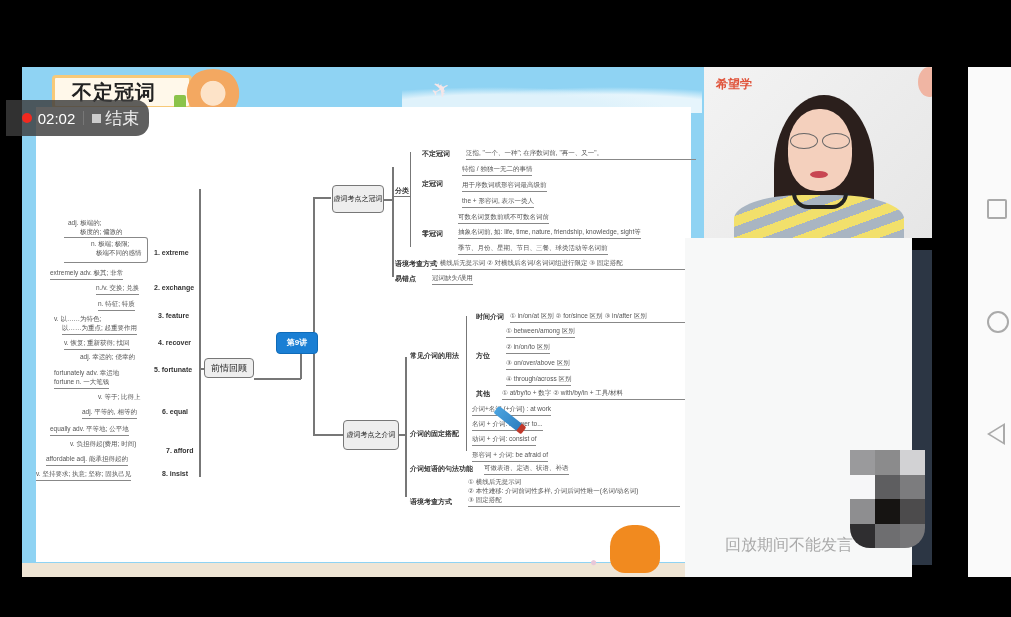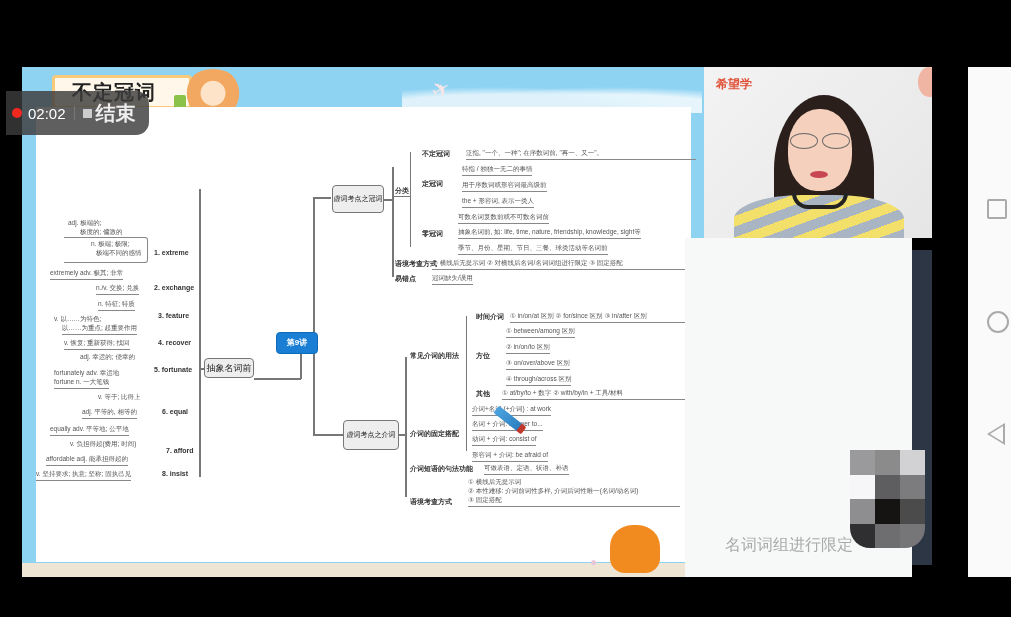--- a/index.html
+++ b/index.html
@@ -20,26 +20,26 @@
   .mm.b{font-weight:bold;color:#333;font-size:7px;}
   .ul{border-bottom:1px solid #888;padding-bottom:1px;}
   .node{position:absolute;background:#eee;border:1.5px solid #777;border-radius:4px;font-size:9px;color:#222;text-align:center;display:flex;align-items:center;justify-content:center;line-height:1.2;}
   .node.root{background:#1a7fd4;border-color:#0f6bb8;color:#fff;font-weight:bold;}
   .ln{position:absolute;background:#777;}
   .bracketR{position:absolute;border:1px solid #888;border-left:none;border-radius:0 3px 3px 0;}
 
   .pen{position:absolute;left:471px;top:347px;width:30px;height:9px;background:linear-gradient(90deg,#4aa3df,#2e7fc0);border-radius:2px;transform:rotate(38deg);}
   .pen:after{content:"";position:absolute;right:-5px;top:0;width:6px;height:9px;background:#c0392b;border-radius:0 2px 2px 0;}
 
-  .rec-bar{position:absolute;left:6px;top:91px;width:143px;height:44px;background:rgba(60,60,60,.82);border-radius:0 13px 13px 0;display:flex;align-items:center;}
+  .rec-bar{position:absolute;left:6px;top:100px;width:143px;height:36px;background:rgba(60,60,60,.82);border-radius:0 13px 13px 0;display:flex;align-items:center;justify-content:center;}
   .rec-dot{width:10px;height:10px;border-radius:50%;background:#f2291f;margin-left:6px;}
   .rec-time{color:#fff;font-size:15px;margin-left:6px;}
   .rec-sep{width:1px;height:14px;background:#777;margin-left:8px;}
   .stop-icon{width:9px;height:9px;background:#ccc;margin-left:8px;}
-  .end-label{color:#eee;font-size:20px;margin-left:4px;font-weight:bold;}
+  .end-label{color:#eee;font-size:17px;margin-left:4px;}
 
   .video{position:absolute;left:704px;top:67px;width:228px;height:171px;background:linear-gradient(135deg,#f3f3f3,#e6e6e6);overflow:hidden;}
   .logo{position:absolute;left:12px;top:9px;color:#e0533a;font-size:12px;font-weight:bold;}
   .person-hair{position:absolute;left:70px;top:28px;width:100px;height:150px;background:#2b1f1c;border-radius:50% 50% 10% 10%;}
   .person-face{position:absolute;left:84px;top:42px;width:64px;height:82px;background:#f4d0bd;border-radius:48% 48% 44% 44%;}
   .glasses{position:absolute;left:84px;top:66px;width:66px;height:16px;}
   .glasses span{position:absolute;top:0;width:28px;height:16px;border:1.5px solid #666;border-radius:50%;}
   .mouth{position:absolute;left:106px;top:104px;width:18px;height:7px;background:#c84652;border-radius:50%;}
   .shirt{position:absolute;left:30px;top:128px;width:170px;height:60px;background:repeating-linear-gradient(160deg,#f2e06b 0 10px,#a9b5c2 10px 20px);border-radius:40% 40% 0 0;}
   .collar{position:absolute;left:88px;top:126px;width:56px;height:16px;border:4px solid #222;border-top:none;border-radius:0 0 30px 30px;}
@@ -71,21 +71,21 @@
   <div class="canvas">
 
     <div class="node root" style="left:240px;top:225px;width:42px;height:22px;font-size:8px;">第9讲</div>
     <div class="ln" style="left:264px;top:247px;width:1.5px;height:25px;"></div>
     <div class="ln" style="left:218px;top:271px;width:47px;height:1.5px;"></div>
     <div class="ln" style="left:277px;top:90px;width:1.5px;height:135px;"></div>
     <div class="ln" style="left:277px;top:90px;width:18px;height:1.5px;"></div>
     <div class="ln" style="left:277px;top:247px;width:1.5px;height:80px;"></div>
     <div class="ln" style="left:277px;top:327px;width:30px;height:1.5px;"></div>
 
-    <div class="node" style="left:168px;top:251px;width:50px;height:20px;">抽象名词前</div>
+    <div class="node" style="left:168px;top:251px;width:50px;height:20px;">前情回顾</div>
     <div class="ln" style="left:163px;top:82px;width:1.5px;height:288px;"></div>
     <div class="ln" style="left:163px;top:261px;width:6px;height:1.5px;"></div>
 
     <div class="mm" style="left:32px;top:112px;">adj. 极端的;</div>
     <div class="mm" style="left:44px;top:121px;">极度的; 偏激的</div>
     <div class="bracketR" style="left:28px;top:130px;width:84px;height:26px;"></div>
     <div class="mm" style="left:55px;top:133px;">n. 极端; 极限;</div>
     <div class="mm" style="left:60px;top:142px;">极端不同的感情</div>
     <div class="mm b" style="left:118px;top:142px;">1. extreme</div>
     <div class="mm ul" style="left:14px;top:162px;">extremely  adv. 极其; 非常</div>
@@ -196,21 +196,21 @@
   <div class="person-face"></div>
   <div class="glasses">
       <span style="left:2px;"></span>
       <span style="left:34px;"></span>
     </div>
   <div class="mouth"></div>
   <div class="logo">希望学</div>
 </div>
 
 <div class="chat">
-  <div class="chat-hint">名词词组进行限定</div>
+  <div class="chat-hint">回放期间不能发言</div>
 </div>
 <div class="dark-strip"></div>
 <div class="mosaic" id="mosaic">
     <div style="background: rgb(154, 154, 156);"></div>
     <div style="background: rgb(139, 139, 140);"></div>
     <div style="background: rgb(210, 210, 212);"></div>
     <div style="background: rgb(246, 246, 248);"></div>
     <div style="background: rgb(94, 94, 96);"></div>
     <div style="background: rgb(124, 124, 126);"></div>
     <div style="background: rgb(142, 142, 144);"></div>

